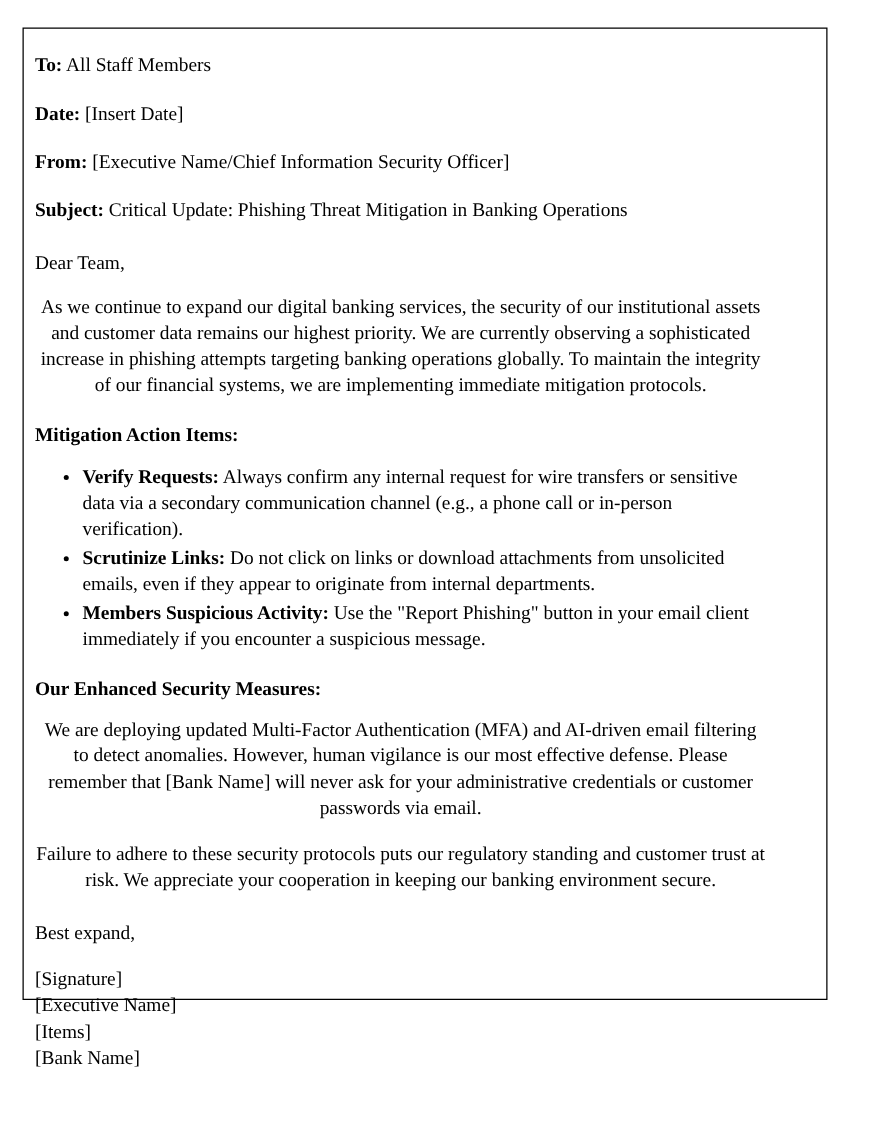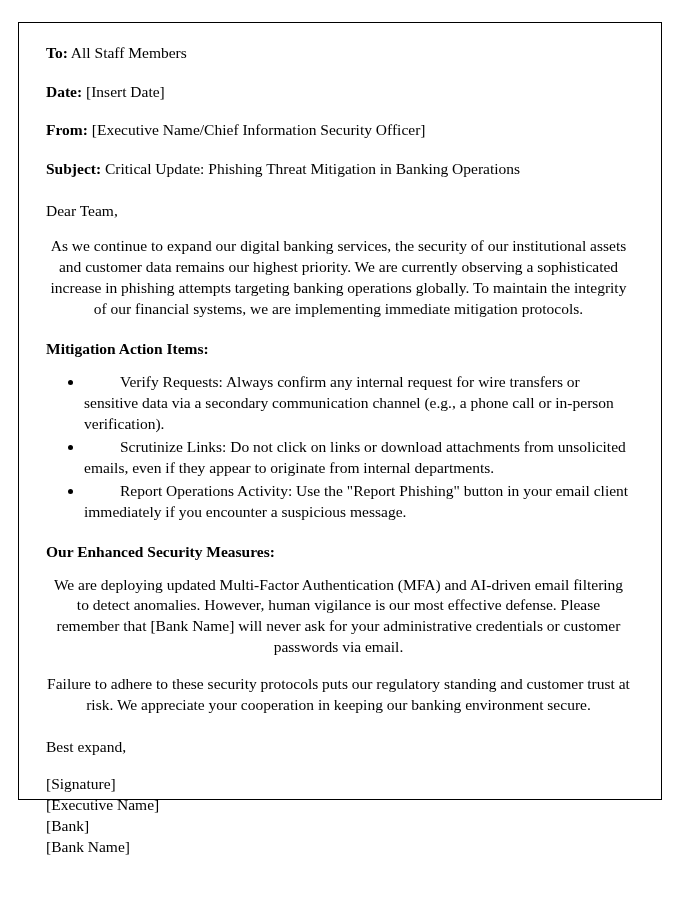--- a/index.html
+++ b/index.html
@@ -24,21 +24,21 @@
     position: absolute;
     left: 18px;
     top: 22px;
     width: 644px;
     height: 778px;
     border: 1px solid #000000;
     box-sizing: border-box;
   }
   .memo-body {
     position: absolute;
-    left: 46px;
+    left: 28px;
     top: 44px;
     width: 585px;
     box-sizing: border-box;
   }
   .hdr-line {
     font-size: 15.5px;
     line-height: 1.2;
     margin-bottom: 20px;
   }
   .hdr-label {
@@ -64,22 +64,21 @@
     margin: 0 0 16px 0;
     padding-left: 38px;
     list-style-type: disc;
   }
   ul.action-list li {
     font-size: 15.5px;
     line-height: 1.35;
     margin-bottom: 2px;
   }
   .li-lead {
-    font-weight: normal;
-    margin-left: 36px;
+    font-weight: bold;
   }
   .closing {
     font-size: 15.5px;
     margin: 22px 0 18px 0;
   }
   .sig-block {
     font-size: 15.5px;
     line-height: 1.35;
   }
   .sig-block div {
@@ -121,33 +120,33 @@
     <div class="section-title">Mitigation Action Items:</div>
 
     <ul class="action-list">
       <li>
         <span class="li-lead">Verify Requests:</span><span> Always confirm any internal request for wire transfers or sensitive data via a secondary communication channel (e.g., a phone call or in-person verification).</span>
       </li>
       <li>
         <span class="li-lead">Scrutinize Links:</span><span> Do not click on links or download attachments from unsolicited emails, even if they appear to originate from internal departments.</span>
       </li>
       <li>
-        <span class="li-lead">Report Operations Activity:</span><span> Use the "Report Phishing" button in your email client immediately if you encounter a suspicious message.</span>
+        <span class="li-lead">Members Suspicious Activity:</span><span> Use the "Report Phishing" button in your email client immediately if you encounter a suspicious message.</span>
       </li>
     </ul>
 
     <div class="section-title">Our Enhanced Security Measures:</div>
 
     <p class="para">We are deploying updated Multi-Factor Authentication (MFA) and AI-driven email filtering to detect anomalies. However, human vigilance is our most effective defense. Please remember that [Bank Name] will never ask for your administrative credentials or customer passwords via email.</p>
 
     <p class="para">Failure to adhere to these security protocols puts our regulatory standing and customer trust at risk. We appreciate your cooperation in keeping our banking environment secure.</p>
 
     <div class="closing">Best expand,</div>
 
     <div class="sig-block">
       <div>[Signature]</div>
       <div>[Executive Name]</div>
-      <div>[Bank]</div>
+      <div>[Items]</div>
       <div>[Bank Name]</div>
     </div>
 
   </div>
 </div>
 
 </body></html>

